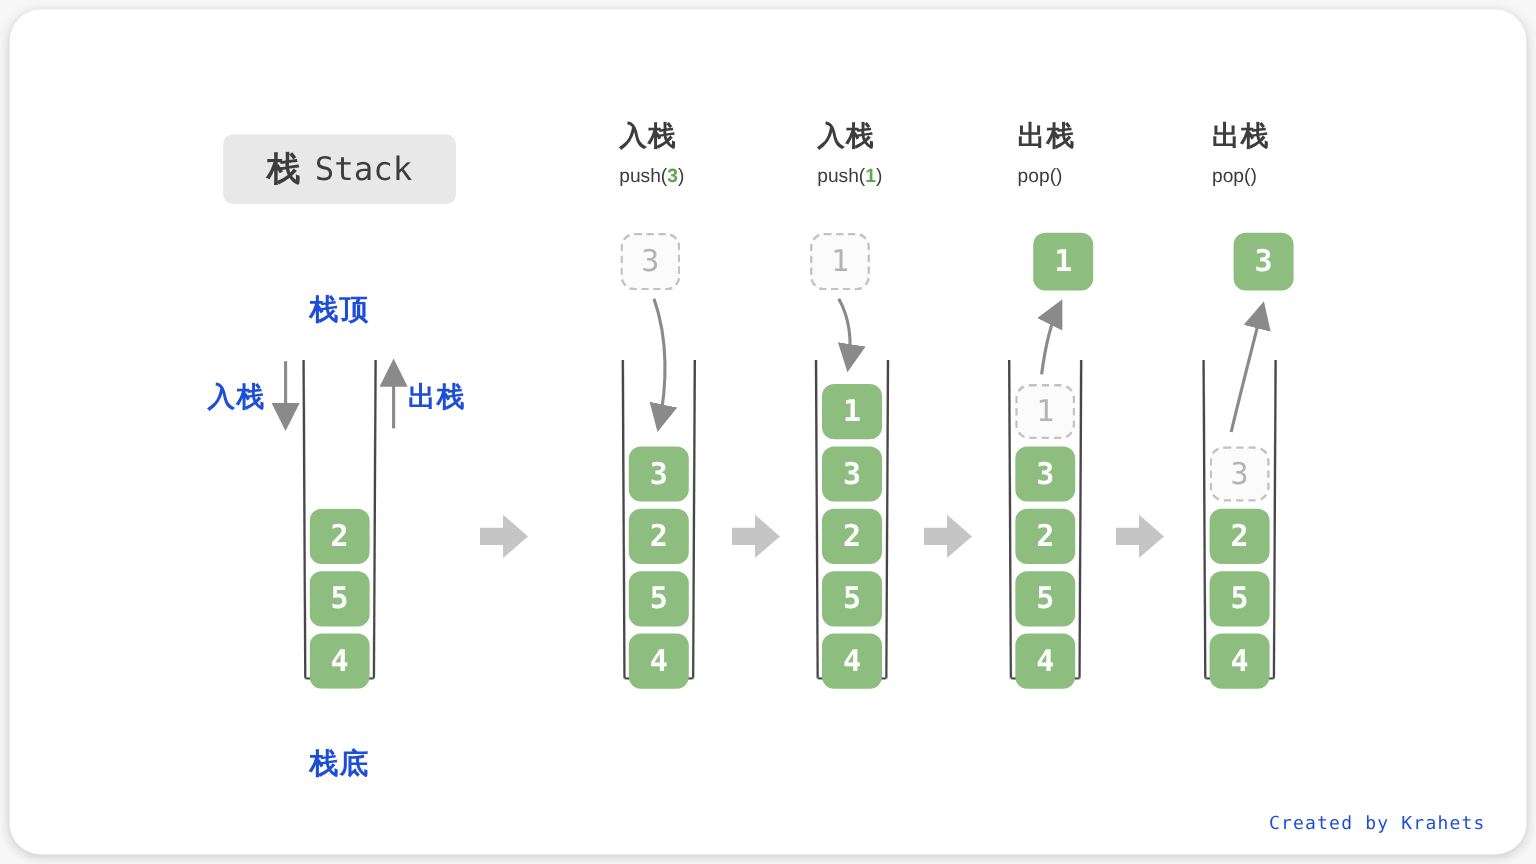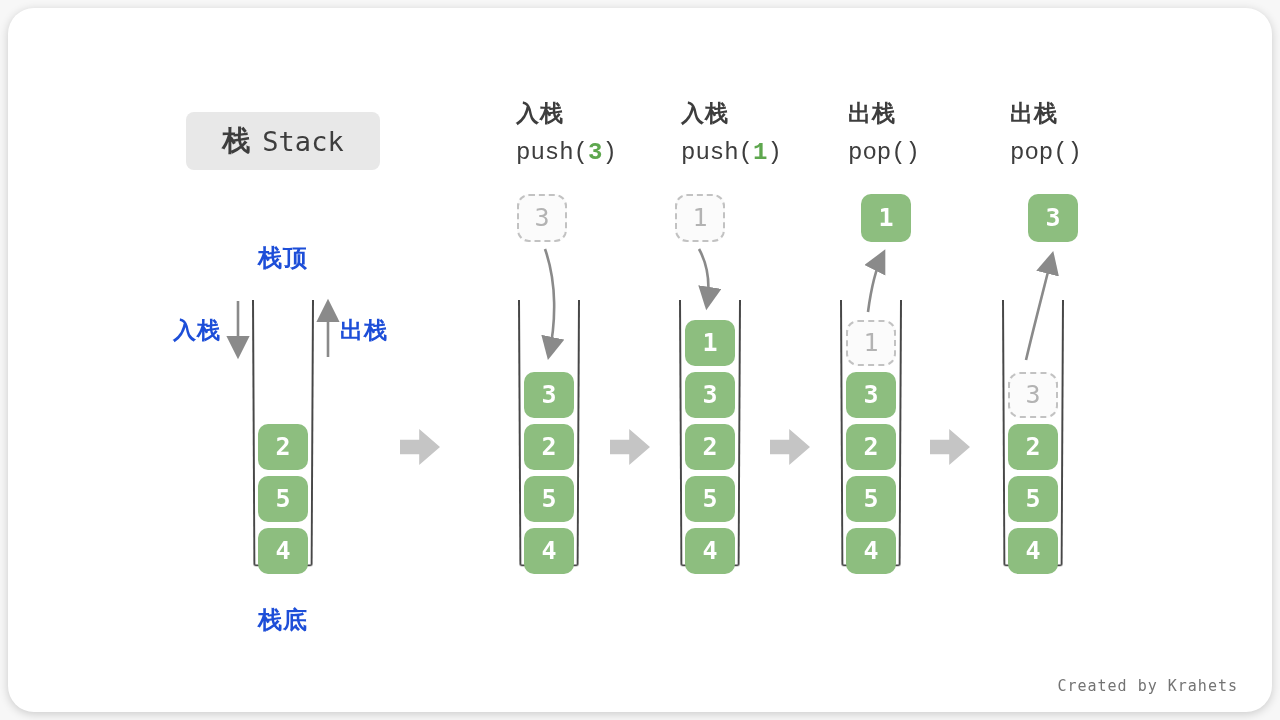--- a/index.html
+++ b/index.html
@@ -10,21 +10,21 @@
 
   
   .title-box{position:absolute;left:186px;top:112px;width:194px;height:58px;background:#e8e8e8;
              border-radius:8px;display:flex;align-items:center;justify-content:center;gap:12px;}
   .title-zh{font-size:28px;font-weight:700;color:#3d3d3d;}
   .title-en{font-family:"DejaVu Sans Mono",monospace;font-size:27px;color:#3d3d3d;}
 
   
   .op{position:absolute;top:98px;}
   .op-zh{font-size:23px;font-weight:700;color:#3d3d3d;letter-spacing:1px;}
-  .op-code{margin-top:10px;font-family:Liberation Mono, monospace;font-size:24px;color:#3d3d3d;}
+  .op-code{margin-top:10px;font-family:Liberation Sans, sans-serif;font-size:16px;color:#3d3d3d;}
   .op-arg{color:#5ea74e;font-weight:700;}
 
   
   .zh-label{position:absolute;font-size:24px;font-weight:700;color:#1d4ed8;letter-spacing:1px;}
   .center62{width:62px;text-align:center;}
 
   
   .tube{position:absolute;top:300px;width:62px;height:280px;box-sizing:border-box;
         border-left:2px solid #474747;border-right:2px solid #474747;border-bottom:2.5px solid #474747;
         border-bottom-left-radius:3px;border-bottom-right-radius:3px;
@@ -39,21 +39,21 @@
   .cell.float{height:48px;line-height:48px;}
   .cell.float.ghost{line-height:44px;}
 
   
   .chev{position:absolute;top:429px;width:40px;height:36px;background:#c5c5c5;
         clip-path:polygon(0 30%,48% 30%,48% 0,100% 50%,48% 100%,48% 70%,0 70%);}
 
   .overlay{position:absolute;left:0;top:0;pointer-events:none;}
 
   .watermark{position:absolute;top:677px;right:42px;font-family:"DejaVu Sans Mono",monospace;
-             font-size:15px;color:#737373;letter-spacing:1px;}
+             font-size:15px;color:#1d4ed8;letter-spacing:1px;}
 </style>
 </head>
 <body>
 
 <div class="card"></div>
 <div class="stage">
 
   <div class="title-box">
     <span class="title-zh">栈</span>
     <span class="title-en">Stack</span>
@@ -70,21 +70,21 @@
   <div class="op" style="left:848px">
     <div class="op-zh">出栈</div>
     <div class="op-code"><span>pop(</span><span class="op-arg"></span><span>)</span></div>
   </div>
   <div class="op" style="left:1010px">
     <div class="op-zh">出栈</div>
     <div class="op-code"><span>pop(</span><span class="op-arg"></span><span>)</span></div>
   </div>
 
   <div class="zh-label center62" style="left:252px;top:242px">栈顶</div>
-  <div class="zh-label center62" style="left:252px;top:604px">栈底</div>
+  <div class="zh-label center62" style="left:252px;top:620px">栈底</div>
   <div class="zh-label" style="left:173px;top:315px;font-size:23px">入栈</div>
   <div class="zh-label" style="left:340px;top:315px;font-size:23px">出栈</div>
 
   <div class="tube" style="left:252px"></div>
   <div class="tube" style="left:518px"></div>
   <div class="tube" style="left:679px"></div>
   <div class="tube" style="left:840px"></div>
   <div class="tube" style="left:1002px"></div>
 
   <div class="cell" style="left:258px;top:424px">2</div>

